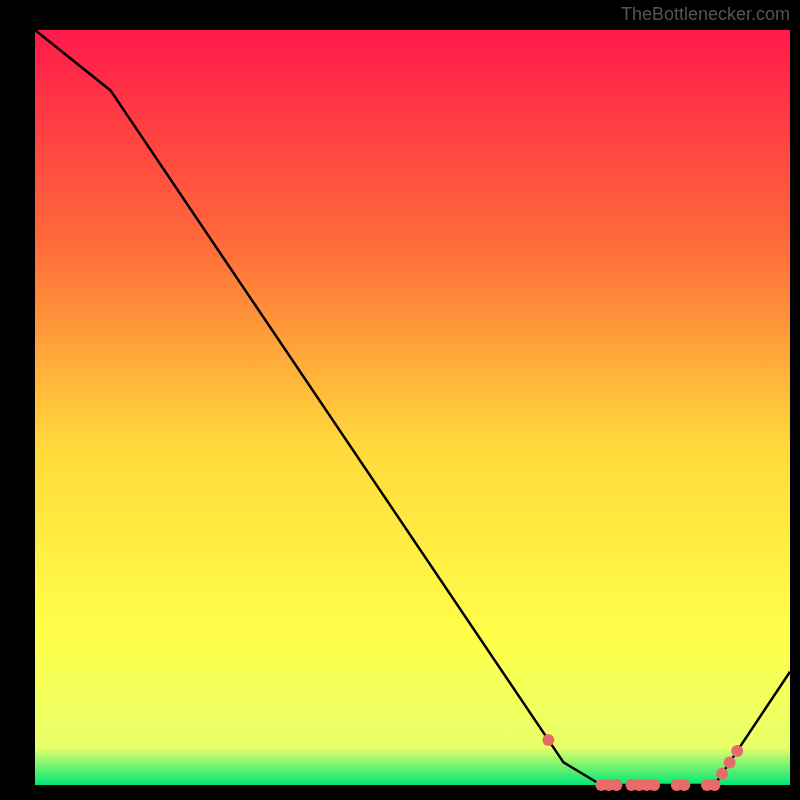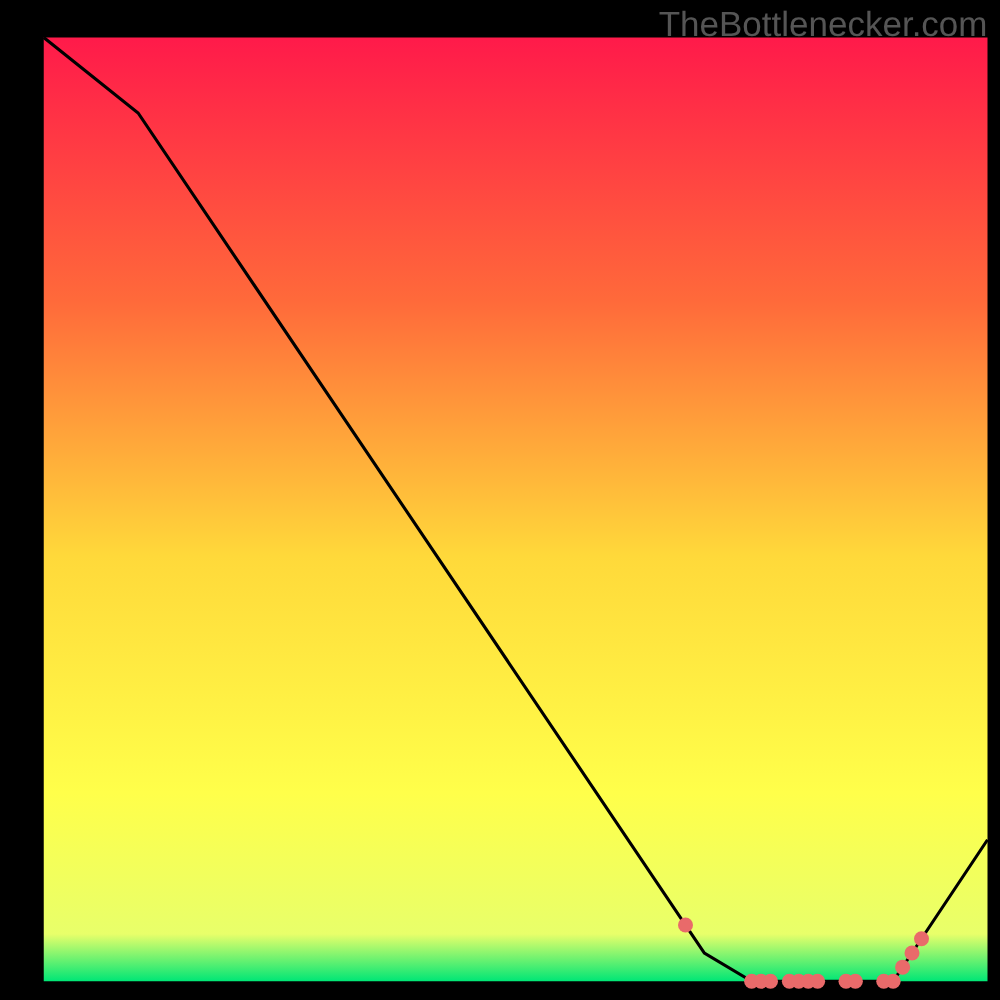--- a/index.html
+++ b/index.html
@@ -14,21 +14,21 @@
     position: relative;
     width: 800px;
     height: 800px;
     background: #000;
   }
   .watermark {
     position: absolute;
     top: 4px;
     right: 10px;
     font-family: Arial, sans-serif;
-    font-size: 28px;
+    font-size: 18px;
     color: #555;
     z-index: 10;
   }
   svg {
     display: block;
   }
 </style>
 </head>
 <body>
 

